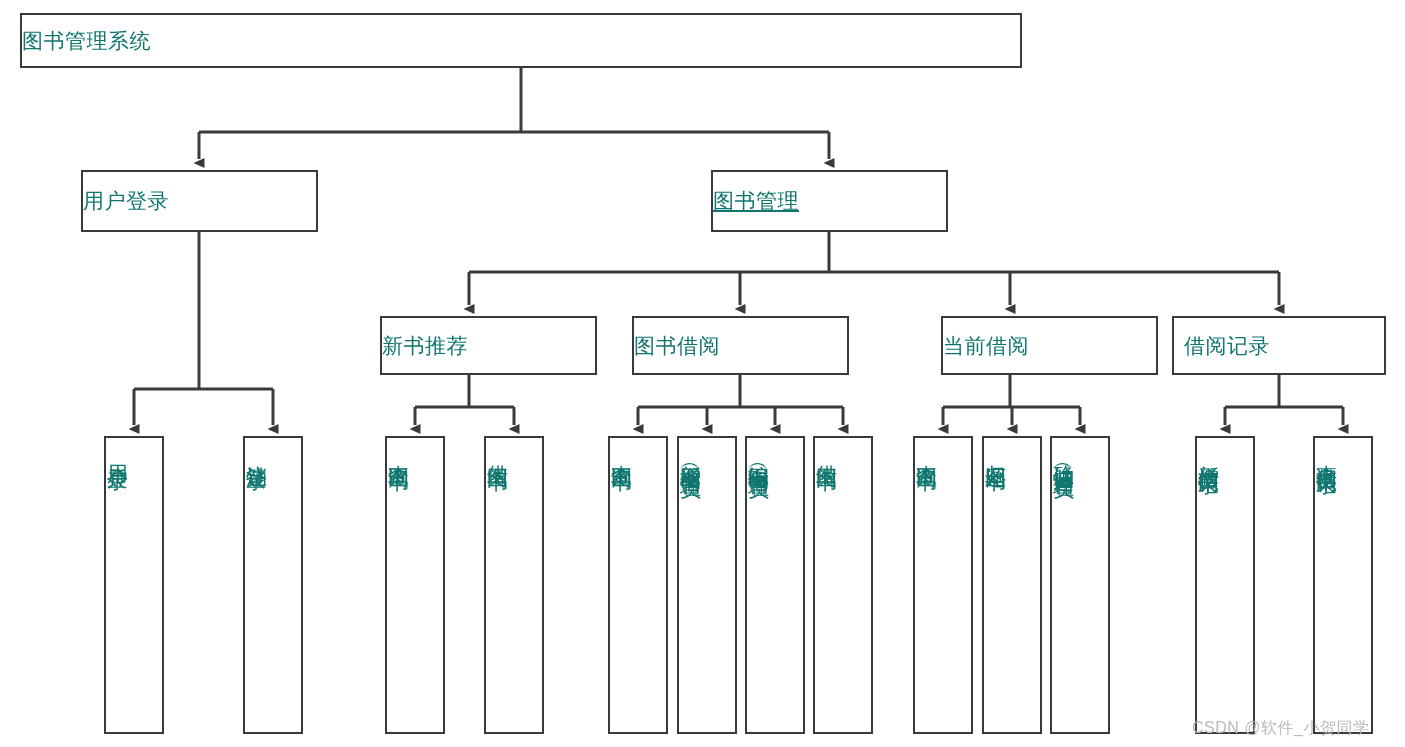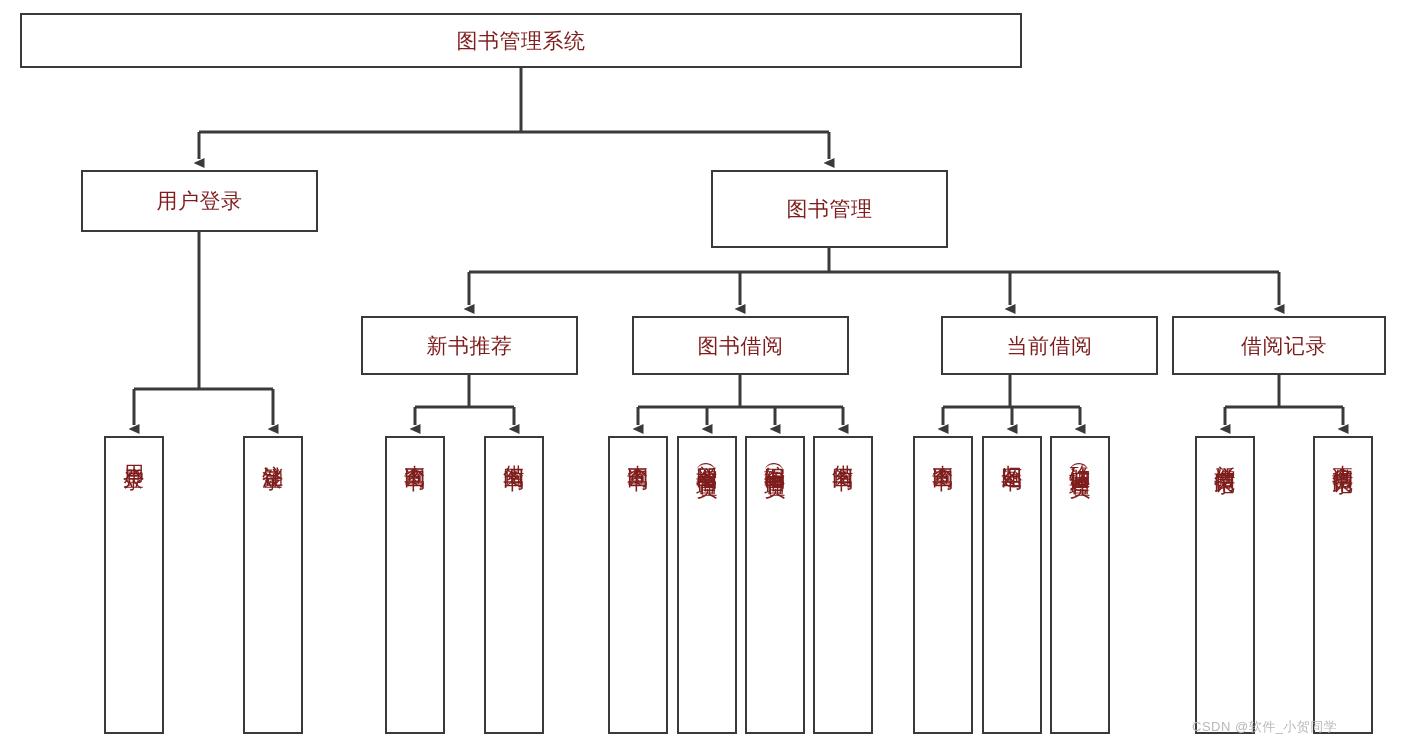--- a/index.html
+++ b/index.html
@@ -24,43 +24,43 @@
     width: 1405px;
     height: 747px;
   }
   .node {
     position: absolute;
     box-sizing: border-box;
     background: #ffffff;
     border: 2px solid #3a3a3a;
     display: flex;
     align-items: center;
-    justify-content: center;
-    color: #7f1d1d;
+    justify-content: flex-start;
+    color: #0f766e;
   }
   .node .label {
     font-size: 21px;
     line-height: 1.12;
     letter-spacing: 0.5px;
     white-space: nowrap;
   }
   .node.vertical {
     align-items: flex-start;
     padding-top: 10px;
   }
   .node.vertical .label {
     writing-mode: vertical-rl;
     text-orientation: upright;
     white-space: nowrap;
     letter-spacing: 2px;
     font-size: 21px;
   }
   .watermark {
     position: absolute;
-    font-size: 13px;
+    font-size: 16px;
     color: #b9b9b9;
     white-space: nowrap;
     letter-spacing: 0.5px;
   }
 </style>
 </head>
 <body>
 
 <div id="canvas">
   <svg class="links" viewBox="0 0 1405 747">
@@ -106,24 +106,24 @@
       </g>
   </svg>
 
   <div id="node-layer">
       <div class="node" style="left: 20px; top: 13px; width: 1002px; height: 55px;">
         <span class="label">图书管理系统</span>
       </div>
       <div class="node" style="left: 81px; top: 170px; width: 237px; height: 62px;">
         <span class="label">用户登录</span>
       </div>
-      <div class="node" style="left: 711px; top: 170px; width: 237px; height: 78px;">
+      <div class="node" style="left: 711px; top: 170px; width: 237px; height: 62px; text-decoration: underline;">
         <span class="label">图书管理</span>
       </div>
-      <div class="node" style="left: 361px; top: 316px; width: 217px; height: 59px;">
+      <div class="node" style="left: 380px; top: 316px; width: 217px; height: 59px;">
         <span class="label">新书推荐</span>
       </div>
       <div class="node" style="left: 632px; top: 316px; width: 217px; height: 59px;">
         <span class="label">图书借阅</span>
       </div>
       <div class="node" style="left: 902px; top: 316px; width: 217px; height: 59px; margin-left: 39px;">
         <span class="label">当前借阅</span>
       </div>
       <div class="node" style="left: 1172px; top: 316px; width: 214px; height: 59px; padding-left: 10px;">
         <span class="label">借阅记录</span>

